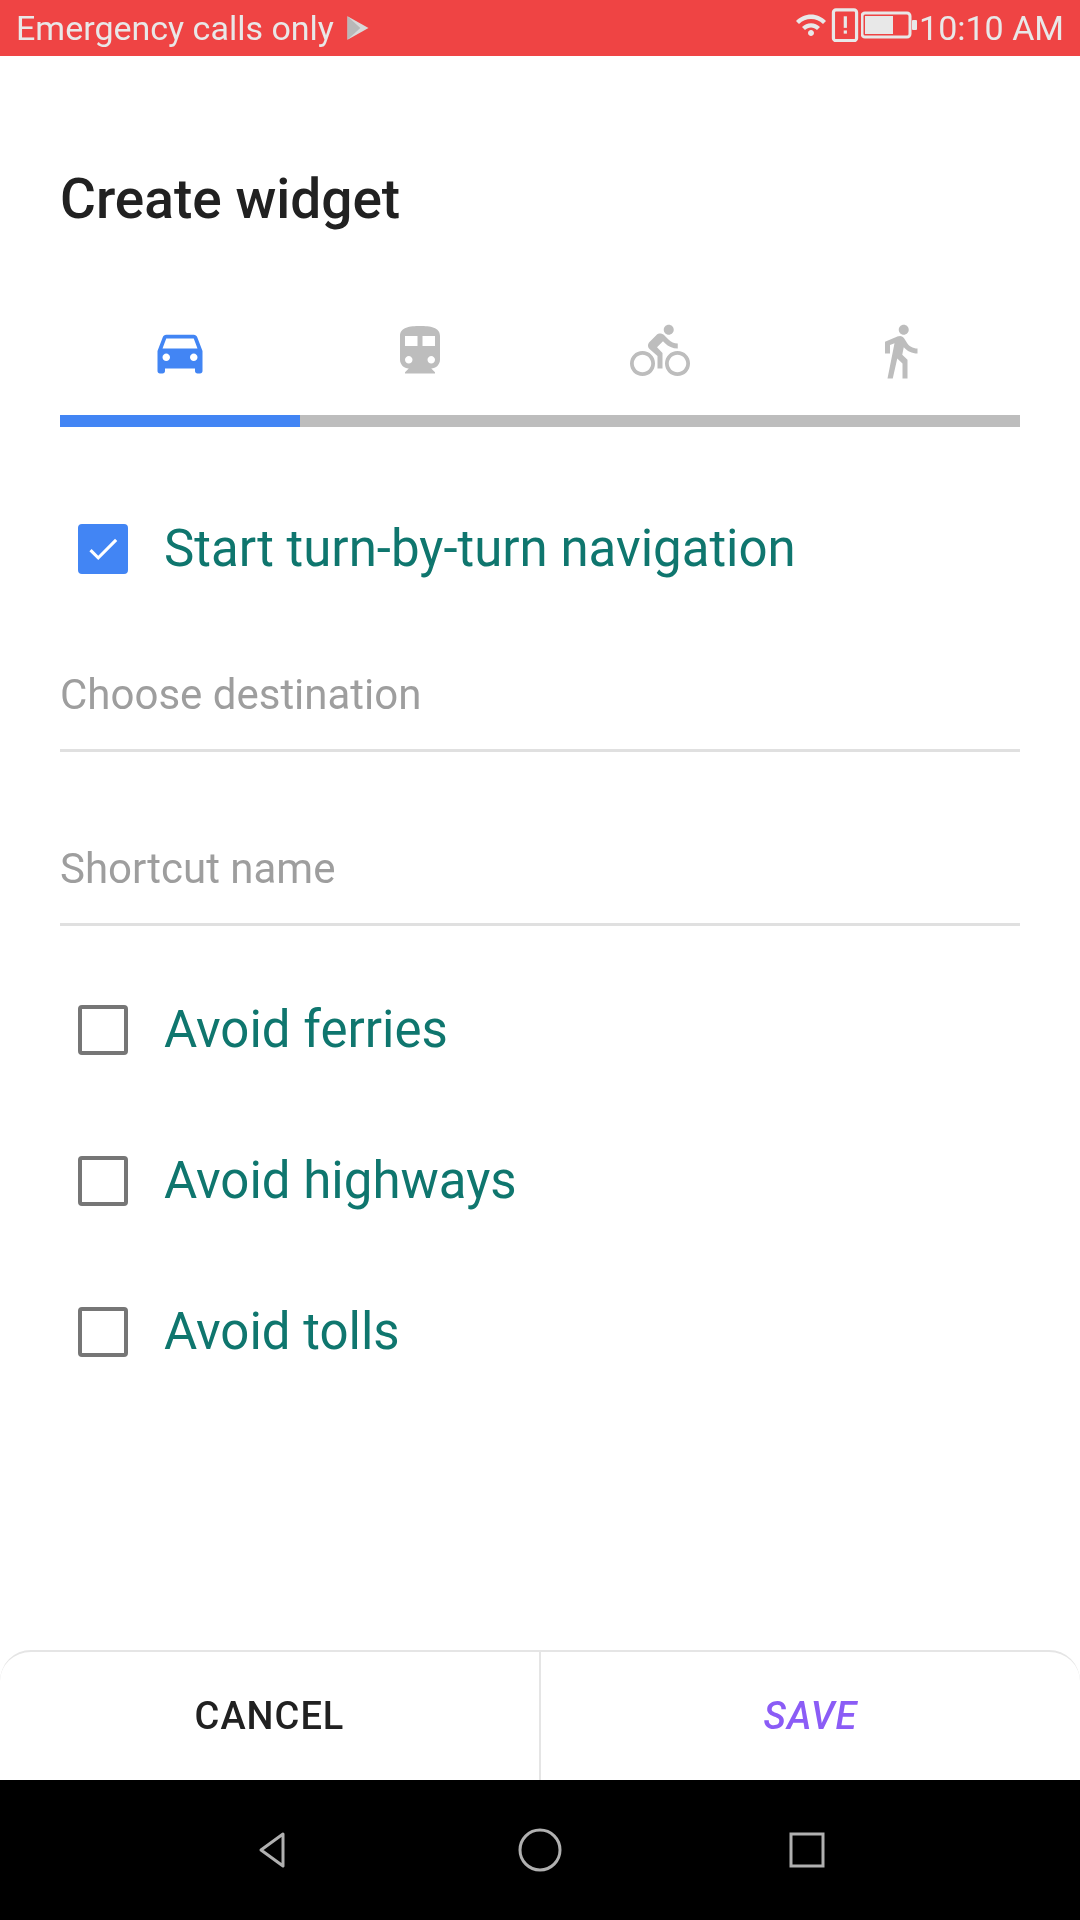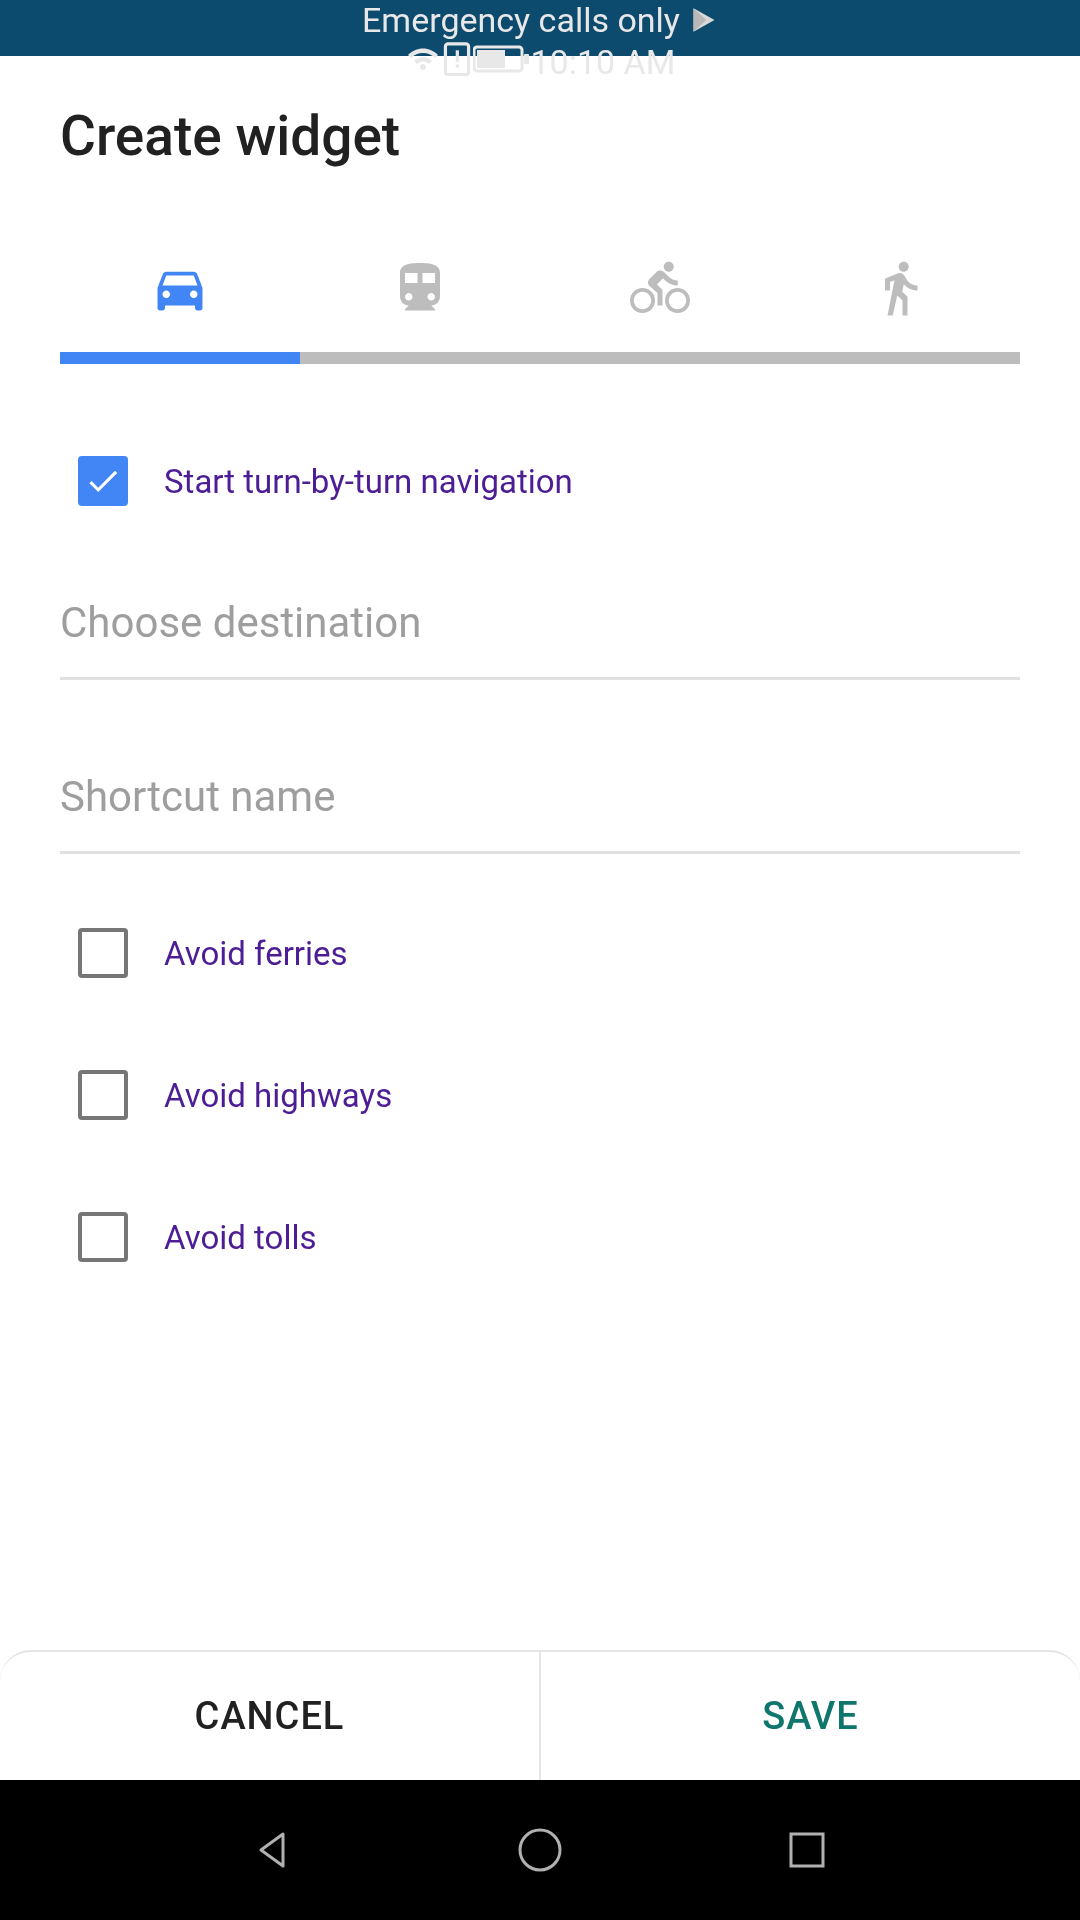--- a/index.html
+++ b/index.html
@@ -12,28 +12,27 @@
       width: 1080px;
       height: 1920px;
       background: #ffffff;
       display: flex;
       flex-direction: column;
       overflow: hidden;
     }
     
     .status-bar {
       height: 56px;
-      background: #0c4a6e;
+      background: #ef4444;
       display: flex;
       align-items: center;
       justify-content: space-between;
       padding: 0 16px;
       color: #e8e8e8;
       font-size: 34px;
-      flex-direction: column;
     }
     .status-left {
       display: flex;
       align-items: center;
       gap: 10px;
     }
     .status-right {
       display: flex;
       align-items: center;
     }
@@ -44,21 +43,21 @@
     
     .content {
       flex: 1;
       display: flex;
       flex-direction: column;
     }
     .page-title {
       font-size: 55px;
       font-weight: 500;
       color: #212121;
-      padding: 48px 60px 70px 60px;
+      padding: 111px 60px 70px 60px;
     }
     
     .tabs {
       display: flex;
       padding: 0 60px;
     }
     .tab {
       flex: 1;
       display: flex;
       align-items: center;
@@ -97,22 +96,22 @@
     }
     .checkbox.checked {
       background: #4285f4;
       border-color: #4285f4;
     }
     .checkbox.checked svg {
       width: 38px;
       height: 38px;
     }
     .checkbox-label {
-      font-size: 33px;
-      color: #4c1d95;
+      font-size: 51px;
+      color: #0f766e;
     }
     
     .input-field {
       margin: 92px 60px 0 60px;
       border-bottom: 3px solid #e0e0e0;
       padding-bottom: 30px;
     }
     .input-field.second {
     }
     .input-placeholder {
@@ -137,21 +136,22 @@
       font-size: 38px;
       font-weight: 500;
       letter-spacing: 1px;
       cursor: pointer;
     }
     .btn-cancel {
       color: #212121;
       border-right: 2px solid #e5e5e5;
     }
     .btn-save {
-      color: #0f766e;
+      color: #8b5cf6;
+      font-style: italic;
     }
     
     .nav-bar {
       height: 140px;
       background: #000000;
       display: flex;
       align-items: center;
       justify-content: space-around;
       padding: 0 140px;
     }

